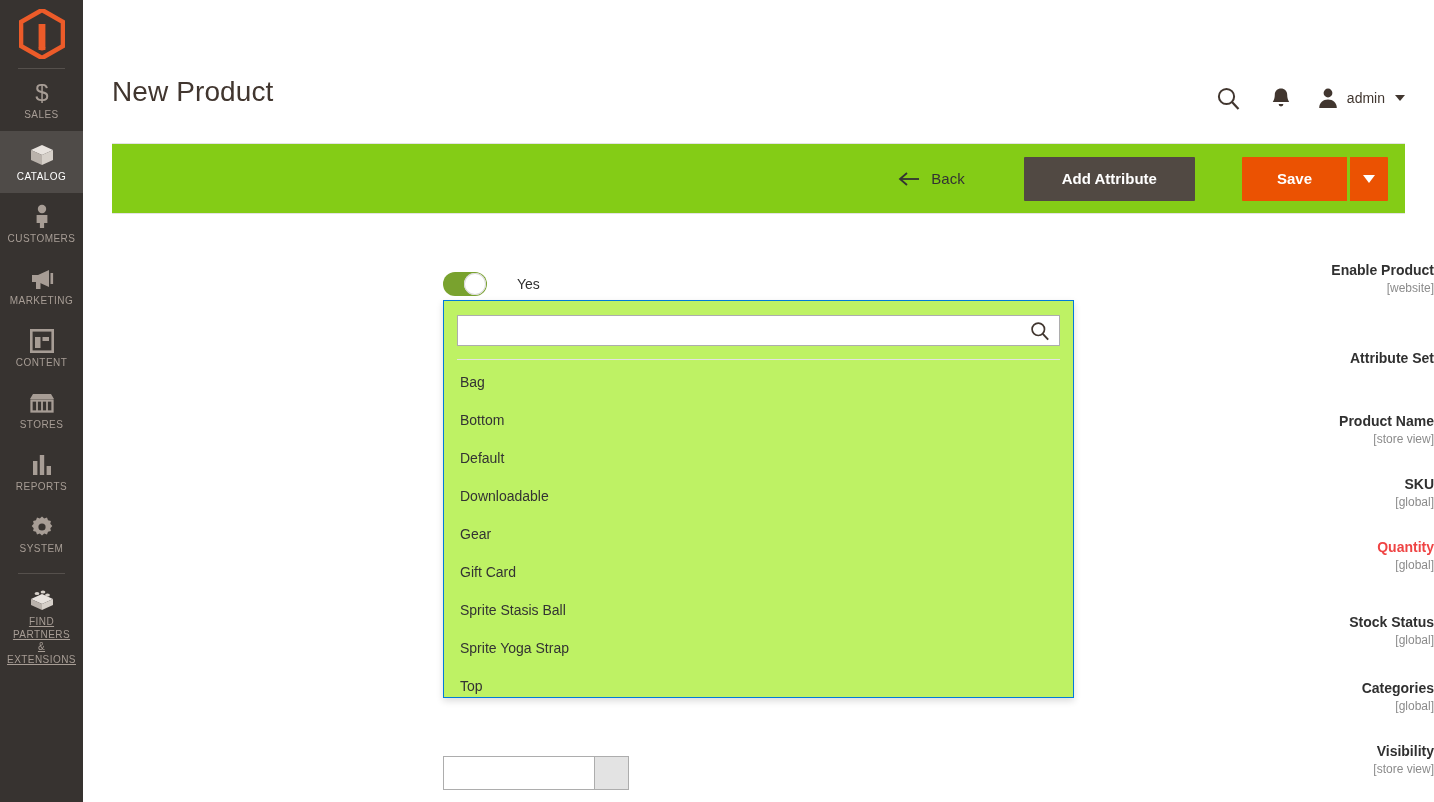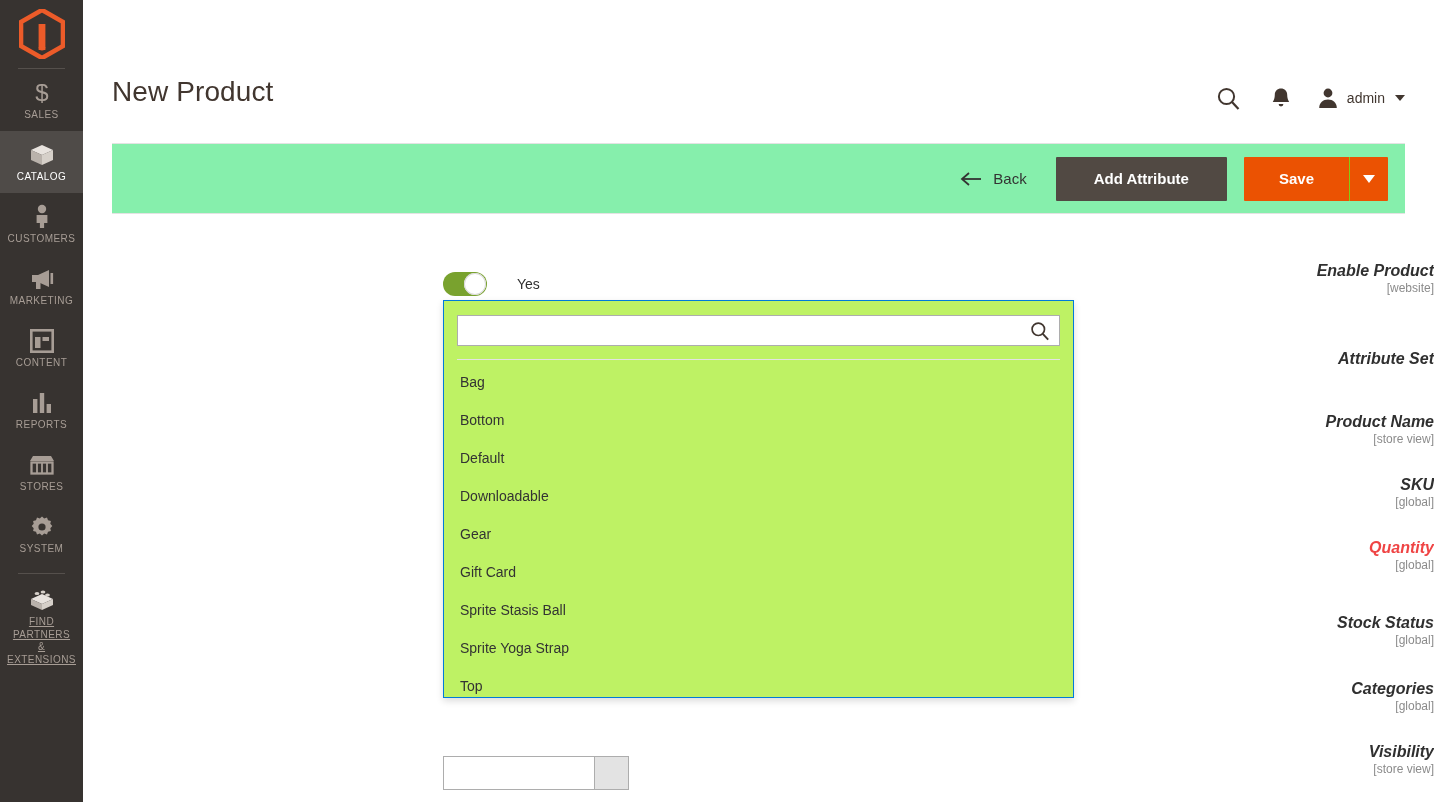--- a/index.html
+++ b/index.html
@@ -70,63 +70,62 @@
   .admin-name { font-size: 14px; color:#41362f; }
   .caret-dn {
     width:0;height:0;border-left:5px solid transparent;border-right:5px solid transparent;
     border-top:6px solid #41362f; margin-left:2px;
   }
 
   
   .toolbar {
     position:absolute; left:29px; top:143px;
     width: 1293px; height: 71px;
-    background:#86efac;
+    background:#84cc16;
     border-top: 1px solid #e3e3e3;
     border-bottom: 1px solid #e3e3e3;
-    display:flex; align-items:center; justify-content:flex-end;
+    display:flex; align-items:center; justify-content:flex-end;gap:30px;
   }
   .btn-back {
     display:flex; align-items:center; gap:11px;
     font-size:15px; color:#333; cursor:pointer; margin-right:29px;
     font-weight:400;
   }
   .btn-attr {
     background:#514943; color:#fff; border:none;
     font-size:15px; font-weight:bold; font-family:"Liberation Sans",sans-serif;
     padding: 0 38px; height: 44px; cursor:pointer; margin-right:17px;
     border-radius: 1px;
   }
   .save-split { display:flex; height:44px; margin-right:17px; }
   .btn-save {
     background:#eb5202; color:#fff; border:none;
     font-size:15px; font-weight:bold; font-family:"Liberation Sans",sans-serif;
     padding: 0 35px; height:44px; cursor:pointer;
-    border-right: 1px solid #84cc16; border-radius:1px 0 0 1px;
+    border-right: 3px solid #84cc16; border-radius:1px 0 0 1px;
   }
   .btn-save-arrow {
     background:#eb5202; width:38px; height:44px; border:none; cursor:pointer;
     display:flex;align-items:center;justify-content:center; border-radius:0 1px 1px 0;
   }
   .tri-white {
     width:0;height:0;border-left:6px solid transparent;border-right:6px solid transparent;
     border-top:8px solid #fff;
   }
 
   
   .form { position:absolute; left:0; top:262px; width:1351px; }
   .frow { position:relative; height:63px; }
   .flabel {
     position:absolute; right:0; width:350px; text-align:right;
     padding-right:0;
   }
   .flabel .lbl {
-    font-size:16px; font-weight:bold; color:#303030; line-height:17px;
+    font-size:14px; font-weight:bold; color:#303030; line-height:17px;
     display:block;
-    font-style:italic;
   }
   .flabel .lbl.dim { color:#ef4444; }
   .flabel .scope {
     font-size:12px; color:#8b8b8b; line-height:16px; display:block; margin-top:1px;
   }
 
   
   .toggle-wrap { position:absolute; left:360px; top:10px; display:flex; align-items:center; gap:30px; }
   .toggle {
     width:44px; height:24px; border-radius:12px; background:#79a22e;
@@ -259,40 +258,40 @@
           <rect x="1.3" y="1.3" width="21.4" height="21.4" fill="none" stroke="#a79d95" stroke-width="2.6"></rect>
           <rect x="5" y="8" width="5.5" height="11" fill="#a79d95"></rect>
           <rect x="12.5" y="8" width="6.5" height="4" fill="#a79d95"></rect>
         </svg>
       </div>
       <div class="nav-label">Content</div>
     </div>
 
     <div class="nav-item">
       <div class="nav-ico">
-        <svg width="22" height="22" viewBox="0 0 22 22">
-          <rect x="2" y="7" width="4.4" height="14" fill="#a79d95"></rect>
-          <rect x="8.8" y="1" width="4.4" height="20" fill="#a79d95"></rect>
-          <rect x="15.6" y="12" width="4.4" height="9" fill="#a79d95"></rect>
-        </svg>
-      </div>
-      <div class="nav-label">Reports</div>
-    </div>
-
-    <div class="nav-item">
-      <div class="nav-ico">
         <svg width="26" height="20" viewBox="0 0 26 20">
           <path d="M1 6 L4 1 H22 L25 6 Z" fill="#a79d95"></path>
           <rect x="2.5" y="7.5" width="21" height="11" fill="none" stroke="#a79d95" stroke-width="2.3"></rect>
           <line x1="8" y1="7.5" x2="8" y2="18.5" stroke="#a79d95" stroke-width="1.8"></line>
           <line x1="13" y1="7.5" x2="13" y2="18.5" stroke="#a79d95" stroke-width="1.8"></line>
           <line x1="18" y1="7.5" x2="18" y2="18.5" stroke="#a79d95" stroke-width="1.8"></line>
         </svg>
       </div>
       <div class="nav-label">Stores</div>
+    </div>
+
+    <div class="nav-item">
+      <div class="nav-ico">
+        <svg width="22" height="22" viewBox="0 0 22 22">
+          <rect x="2" y="7" width="4.4" height="14" fill="#a79d95"></rect>
+          <rect x="8.8" y="1" width="4.4" height="20" fill="#a79d95"></rect>
+          <rect x="15.6" y="12" width="4.4" height="9" fill="#a79d95"></rect>
+        </svg>
+      </div>
+      <div class="nav-label">Reports</div>
     </div>
 
     <div class="nav-item">
       <div class="nav-ico">
         <svg width="24" height="24" viewBox="0 0 24 24">
           <path d="M12 1.5 l2.2 2.0 2.8 -1.0 1.0 2.8 2.9 0.6 -0.6 2.9 2.0 2.2 -2.0 2.2 0.6 2.9 -2.9 0.6 -1.0 2.8 -2.8 -1.0 -2.2 2.0 -2.2 -2.0 -2.8 1.0 -1.0 -2.8 -2.9 -0.6 0.6 -2.9 -2.0 -2.2 2.0 -2.2 -0.6 -2.9 2.9 -0.6 1.0 -2.8 2.8 1.0 Z" fill="#a79d95"></path>
           <circle cx="12" cy="12" r="3.6" fill="#373330"></circle>
         </svg>
       </div>
       <div class="nav-label">System</div>

